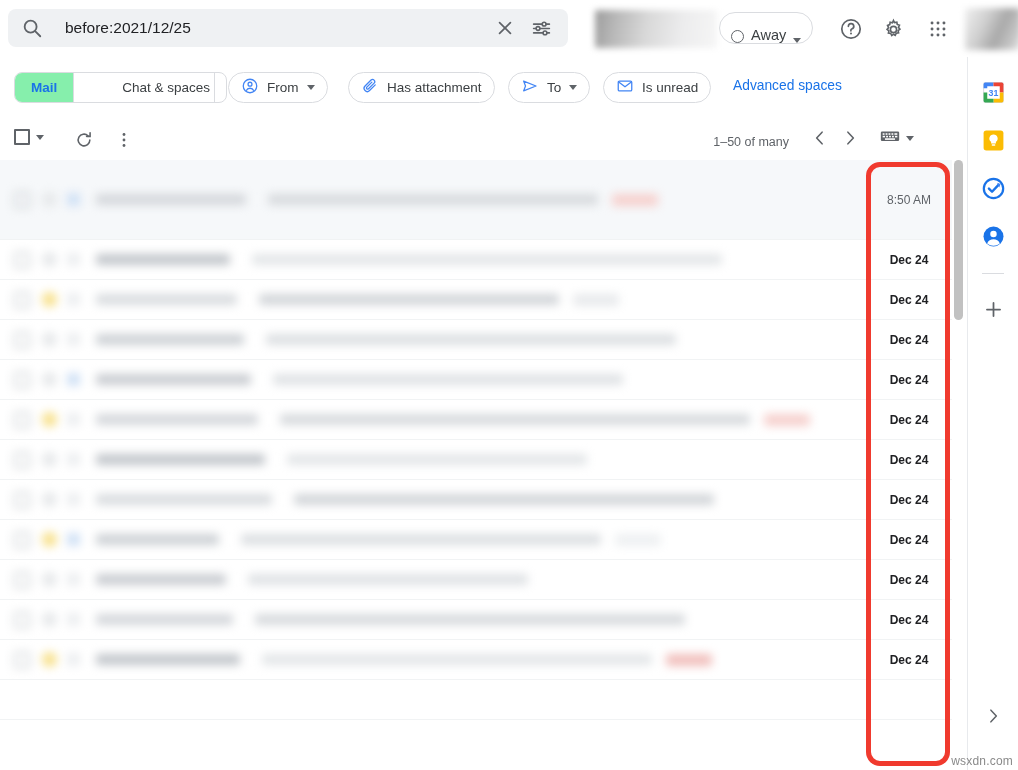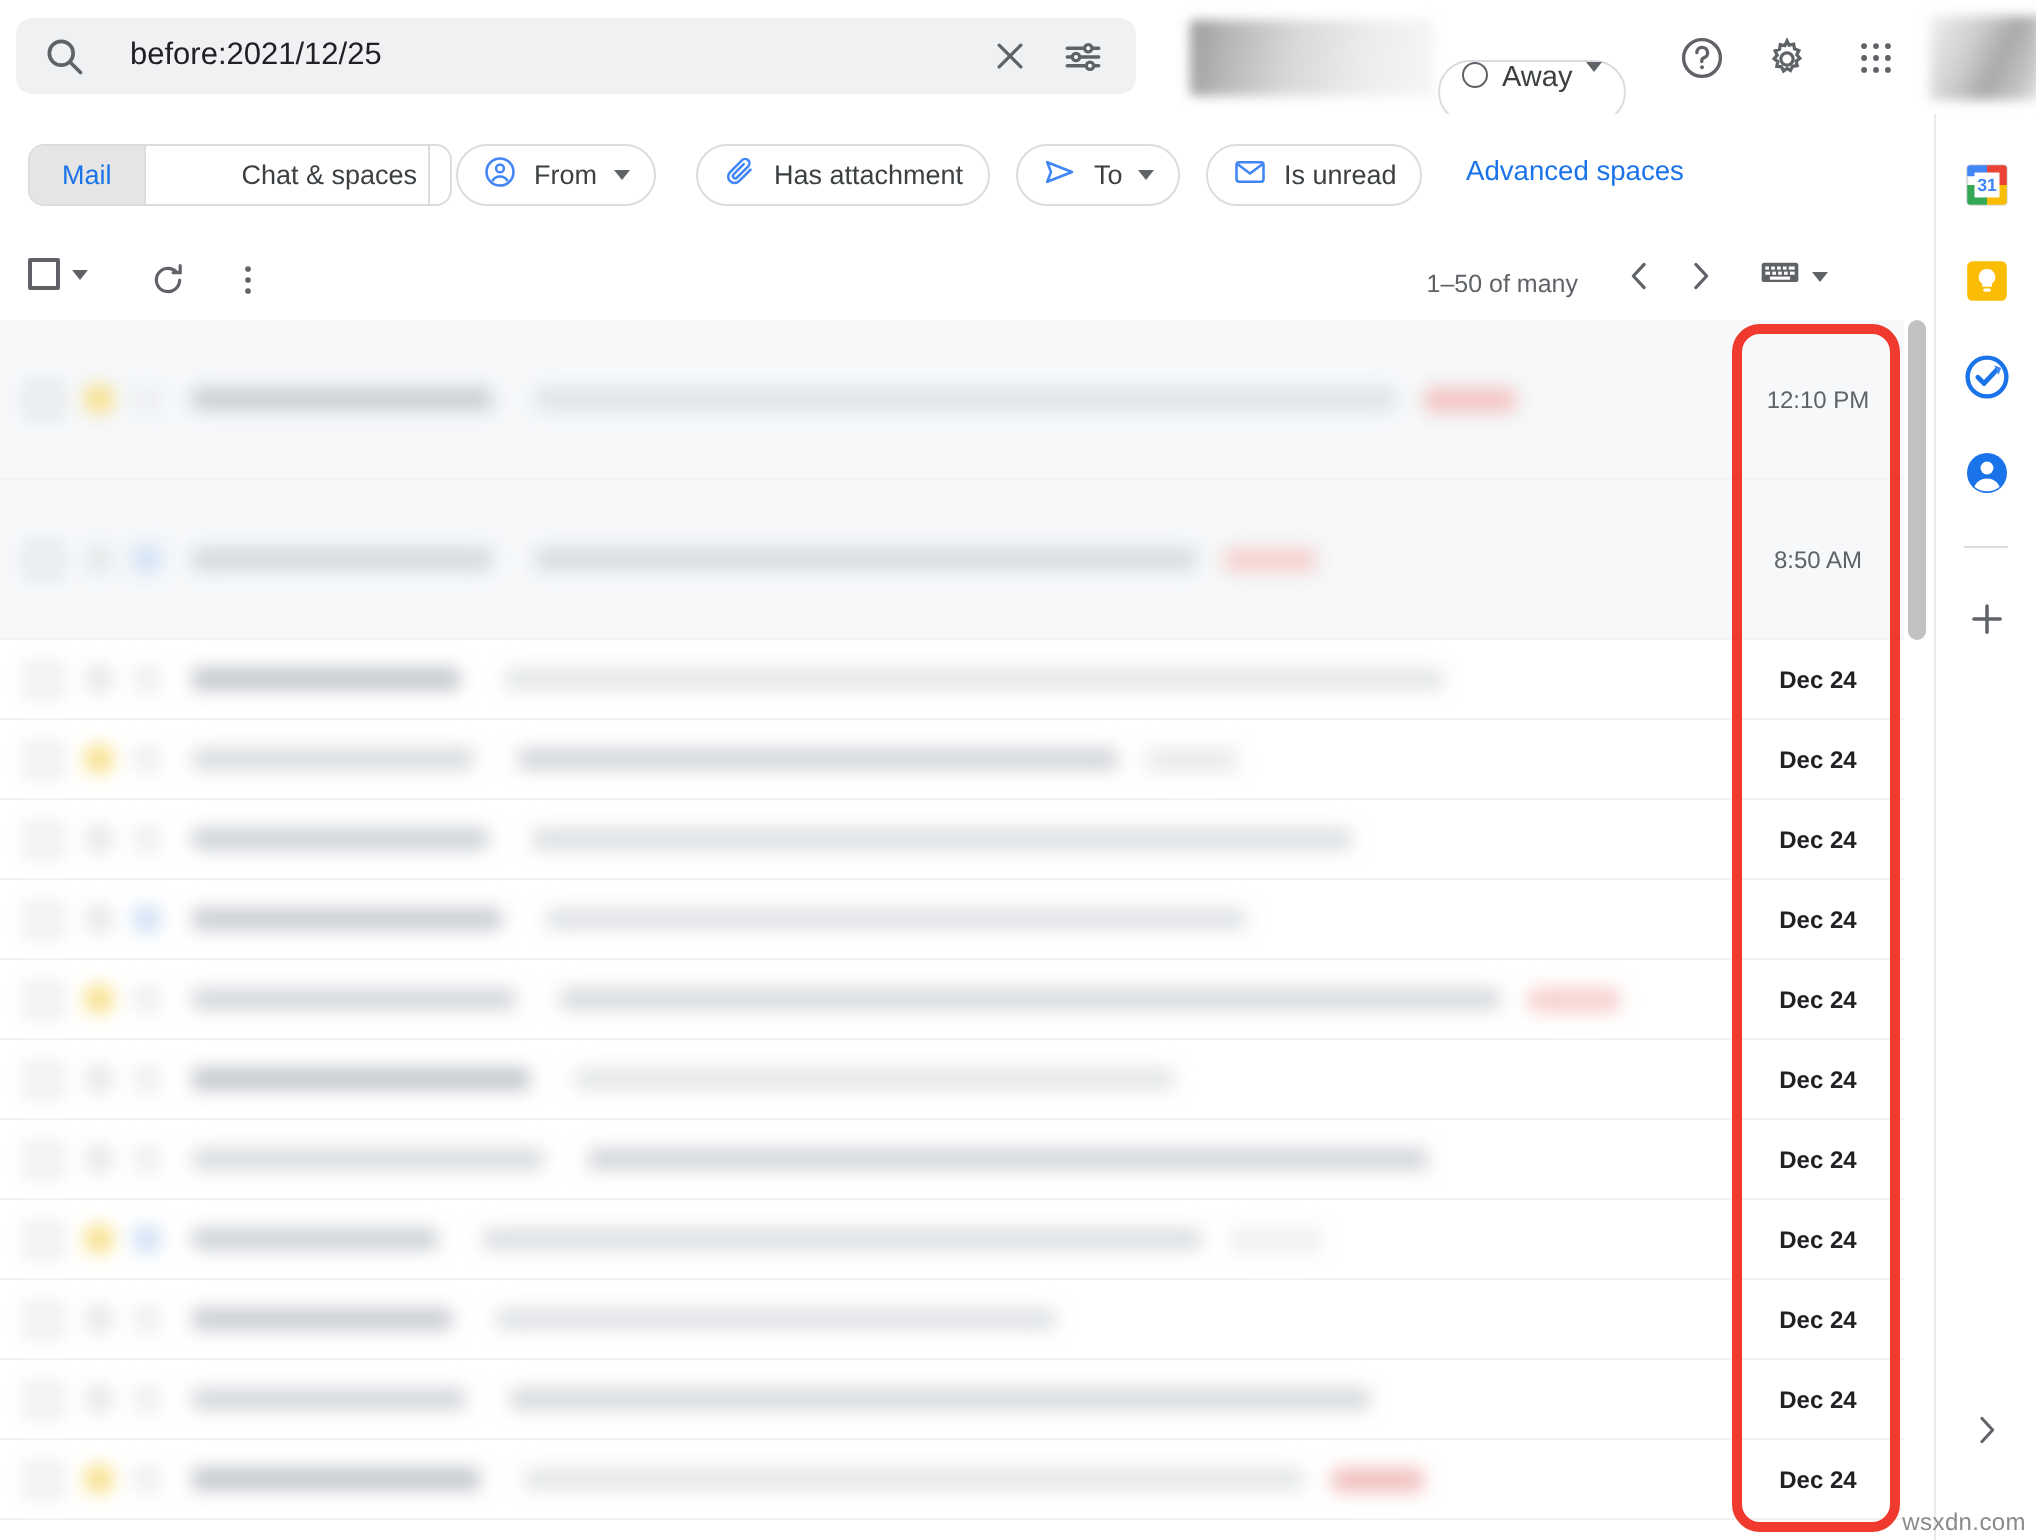--- a/index.html
+++ b/index.html
@@ -31,22 +31,22 @@
     position:absolute; border-radius:2px;
     background: linear-gradient(100deg,#9c9c9c 0%, #b9b9b9 18%, #d8d8d8 42%, #ececed 70%, #f6f6f6 100%);
     filter: blur(3px);
   }
   .blur-acct { left:595px; top:10px; width:122px; height:38px; }
   .blur-avatar { left:965px; top:8px; width:56px; height:42px;
     background: linear-gradient(115deg,#f0f0f0 0%, #cfcfcf 35%, #a9a9a9 60%, #c9c9c9 85%, #efefef 100%); }
 
   .away-pill {
     position:absolute; left:719px; top:12px; height:32px; padding:0 11px 0 11px;
-    border:1px solid #dadce0; border-radius:16px; display:flex; align-items:flex-start; gap:7px;
-    background:#fff; cursor:pointer;margin-top:18px;
+    border:1px solid #dadce0; border-radius:16px; display:flex; align-items:flex-end; gap:7px;
+    background:#fff; cursor:pointer;
   }
   .away-circle { width:13px; height:13px; border:1.8px solid #5f6368; border-radius:50%; }
   .away-text { font-size:14.5px; color:#3c4043; }
   .caret-dn { width:0; height:0; border-left:4.5px solid transparent; border-right:4.5px solid transparent; border-top:5px solid #5f6368; }
 
   .top-icon {
     position:absolute; top:14px; width:30px; height:30px;
     display:flex; align-items:center; justify-content:center; cursor:pointer; color:#5f6368;
   }
   .ti-help { left:836px; }
@@ -58,21 +58,21 @@
   .seg {
     position:absolute; left:14px; top:15px; height:31px;
     display:flex; border:1px solid #dadce0; border-radius:8px; overflow:hidden; background:#fff;
   }
   .seg-item {
     display:flex; align-items:center; justify-content:center;
     padding:0 16px; font-size:13.5px; color:#3c4043; cursor:pointer;
     border-right:1px solid #dadce0;
   }
   .seg-item:last-child { border-right:none;margin-left:32px; }
-  .seg-item.active { background:#e5e5e5; color:#1a73e8; font-weight:400; }
+  .seg-item.active { background:#86efac; color:#1a73e8; font-weight:700; }
 
   .divline { position:absolute; left:214px; top:16px; width:1px; height:30px; background:#dadce0; }
 
   .chip {
     position:absolute; top:15px; height:31px; padding:13px 12px;
     border:1px solid #dadce0; border-radius:16px; background:#fff;
     display:flex; align-items:center; gap:8px; font-size:13.5px; color:#3c4043; cursor:pointer;
   }
   .chip svg { flex:0 0 auto; }
   .chip-from { left:228px; }
@@ -323,31 +323,20 @@
         </span>
         <span class="caret-dn"></span>
       </span>
     </div>
   </div>
 
   <div class="listarea">
       <div class="mailrow read" style="height: 80px;">
         <div class="mrow-blur">
           <span class="m-chk"></span>
-          <span class="m-star" style="background: rgb(247, 224, 138); border-radius: 50%;"></span>
-          <span class="m-imp" style="background: rgb(236, 238, 240); border-radius: 2px;"></span>
-          <span class="m-sender" style="background: rgb(201, 204, 209); width: 150px;"></span>
-          <span class="m-subject" style="background: rgb(223, 226, 229); width: 430px;"></span>
-          <span class="m-chipcol" style="background: rgb(243, 195, 192);"></span>
-        </div>
-        <span class="m-date read">12:10 PM</span>
-      </div>
-      <div class="mailrow read" style="height: 80px;">
-        <div class="mrow-blur">
-          <span class="m-chk"></span>
           <span class="m-star" style="background: rgb(230, 232, 234); border-radius: 50%;"></span>
           <span class="m-imp" style="background: rgb(207, 224, 245); border-radius: 2px;"></span>
           <span class="m-sender" style="background: rgb(212, 215, 219); width: 150px;"></span>
           <span class="m-subject" style="background: rgb(215, 218, 221); width: 330px;"></span>
           <span class="m-chipcol" style="background: rgb(246, 208, 205);"></span>
         </div>
         <span class="m-date read">8:50 AM</span>
       </div>
       <div class="mailrow unread" style="height: 40px;">
         <div class="mrow-blur">

